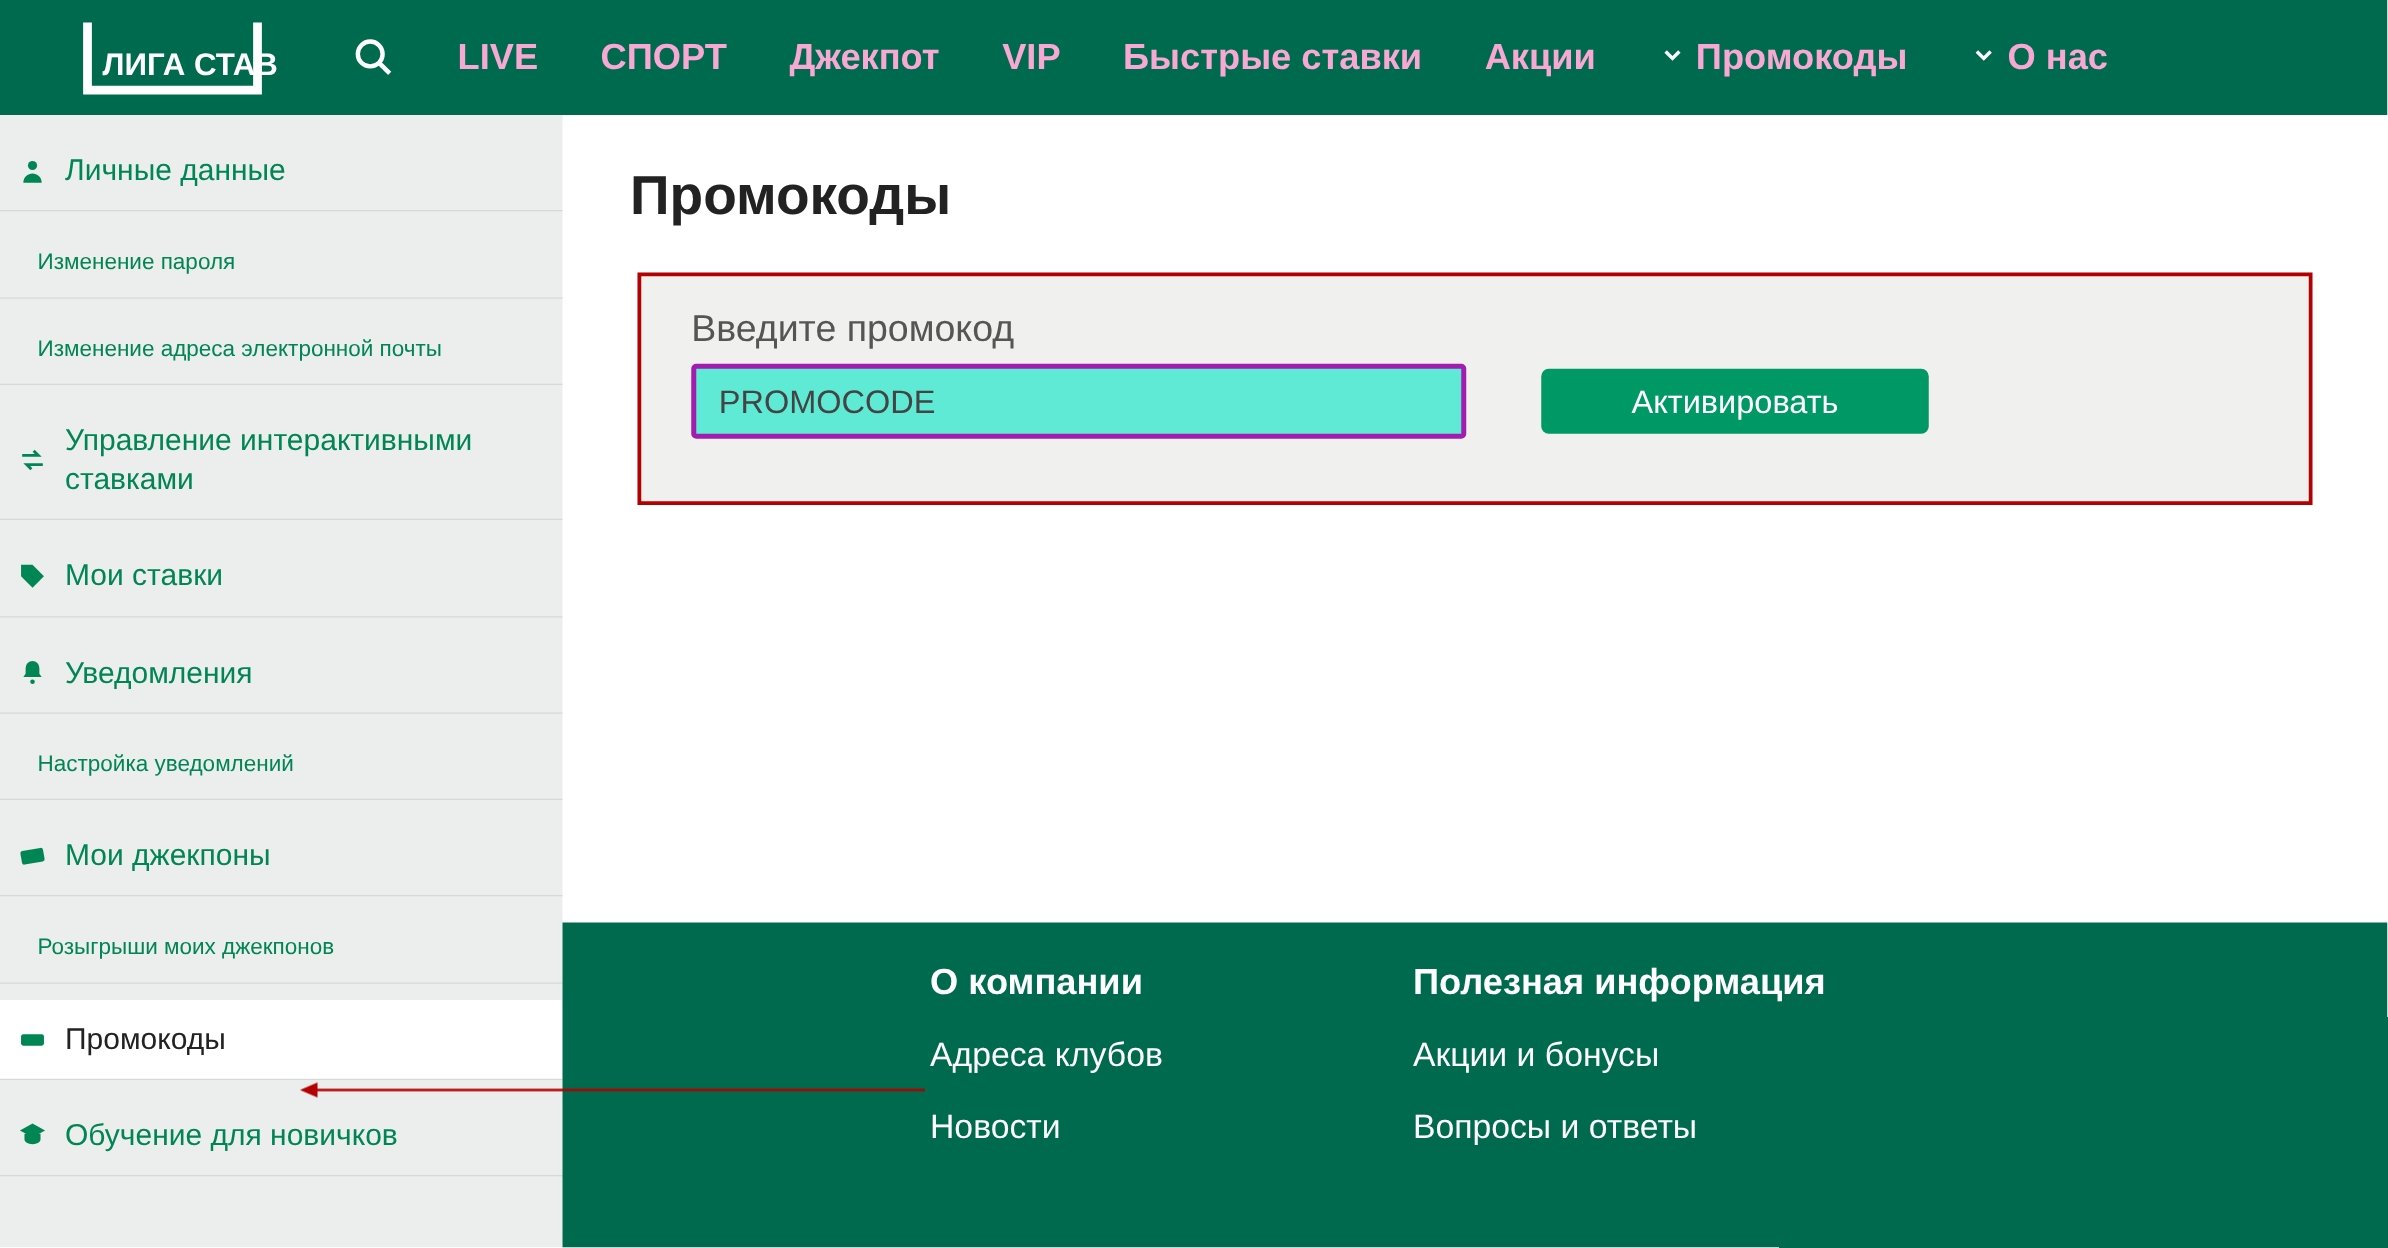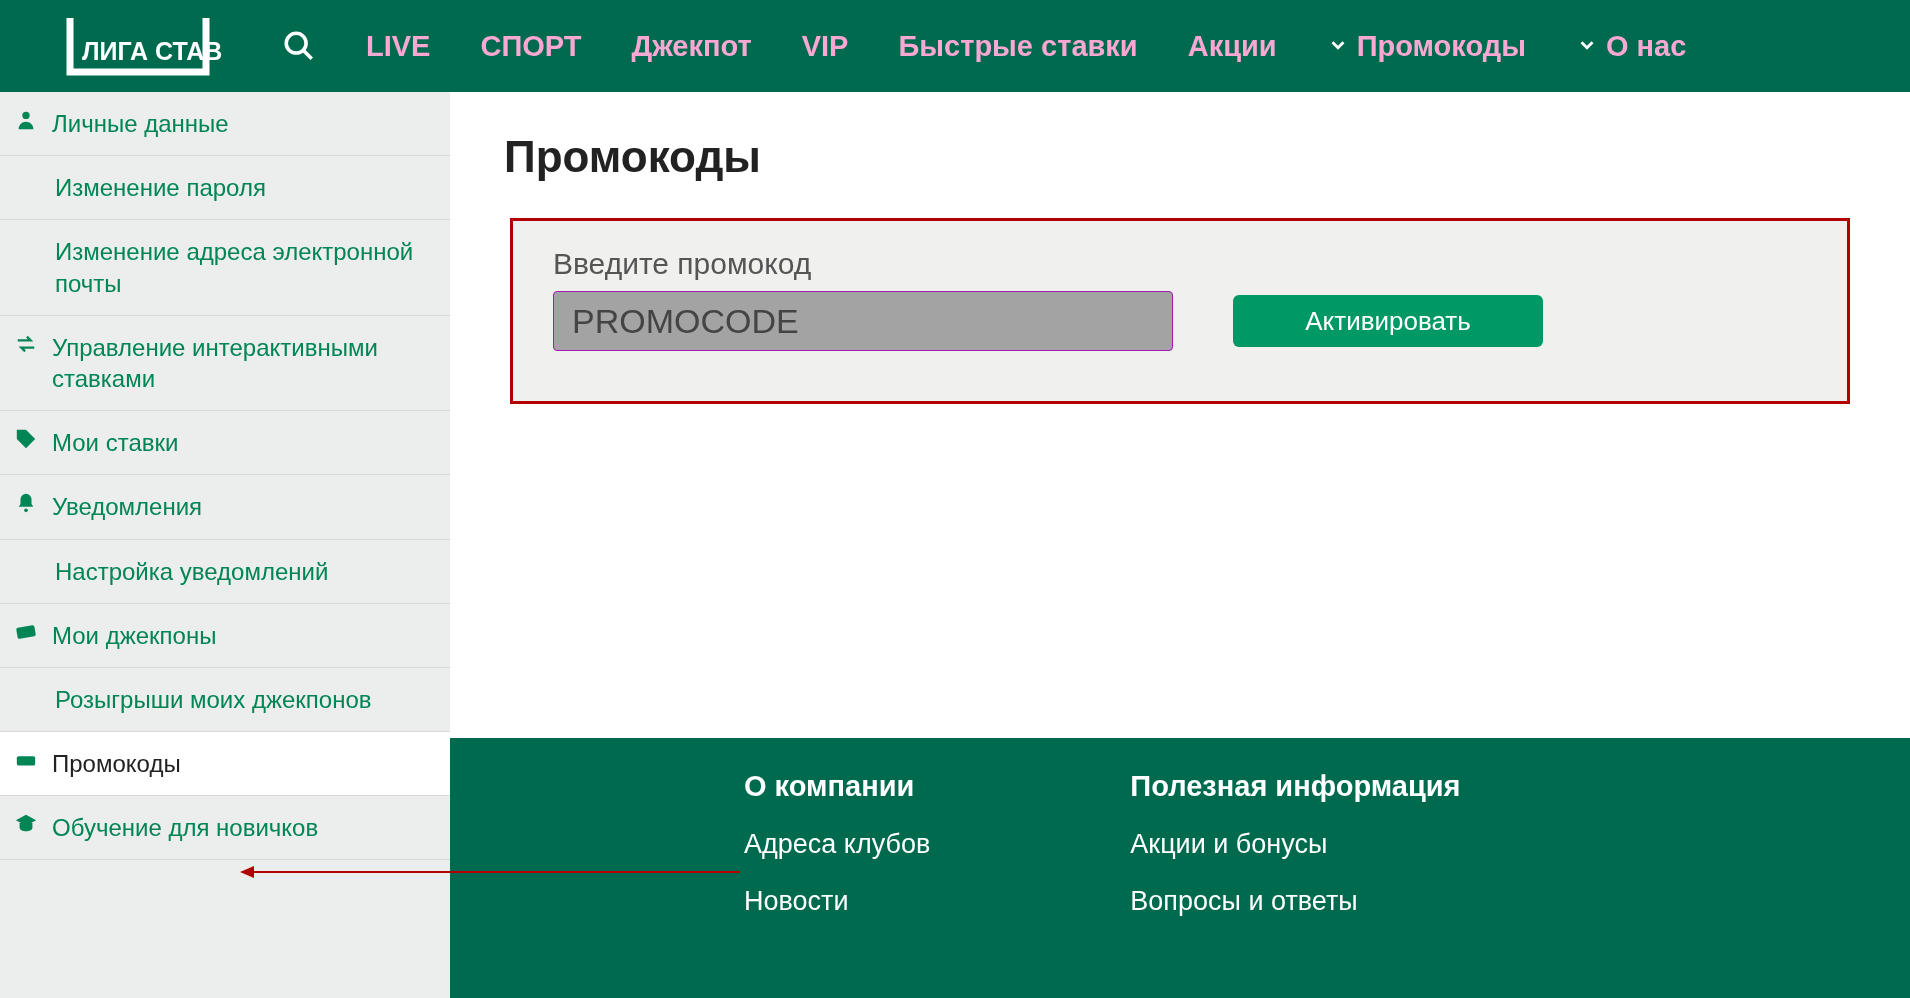--- a/index.html
+++ b/index.html
@@ -61,32 +61,33 @@
 
 
 .sidebar {
   width: 450px;
   background: #eceded;
   display: flex;
   flex-direction: column;
 }
 .side-item {
   display: flex;
-  align-items: flex-start;
+  align-items: center;
   padding: 16px 12px 16px 14px;
   font-size: 24px;
   color: #008554;
   cursor: pointer;
   border-bottom: 1px solid #d8d8d8;
   gap: 14px;
   line-height: 1.3;
+  margin-top: 13px;
 }
 .side-item.sub {
-  padding-left: 55px;
-  font-size: 24px;
+  padding-left: 30px;
+  font-size: 18px;
 }
 .side-item.active {
   background: #fff;
   color: #222;
 }
 .side-icon {
   width: 24px;
   height: 24px;
   flex-shrink: 0;
   display: flex;
@@ -125,24 +126,24 @@
 .promo-row {
   display: flex;
   gap: 60px;
   align-items: center;
   margin-bottom: 14px;
 }
 .promo-input {
   flex: 1;
   max-width: 620px;
   height: 60px;
-  border: 1px solid #a21caf;
+  border: 4px solid #a21caf;
   border-radius: 4px;
-  background: #a3a3a3;
-  font-size: 34px;
+  background: #5eead4;
+  font-size: 26px;
   color: #444;
   padding: 0 18px;
   font-family: inherit;
 }
 .promo-btn {
   background: #009966;
   color: #fff;
   border: none;
   border-radius: 6px;
   width: 310px;

